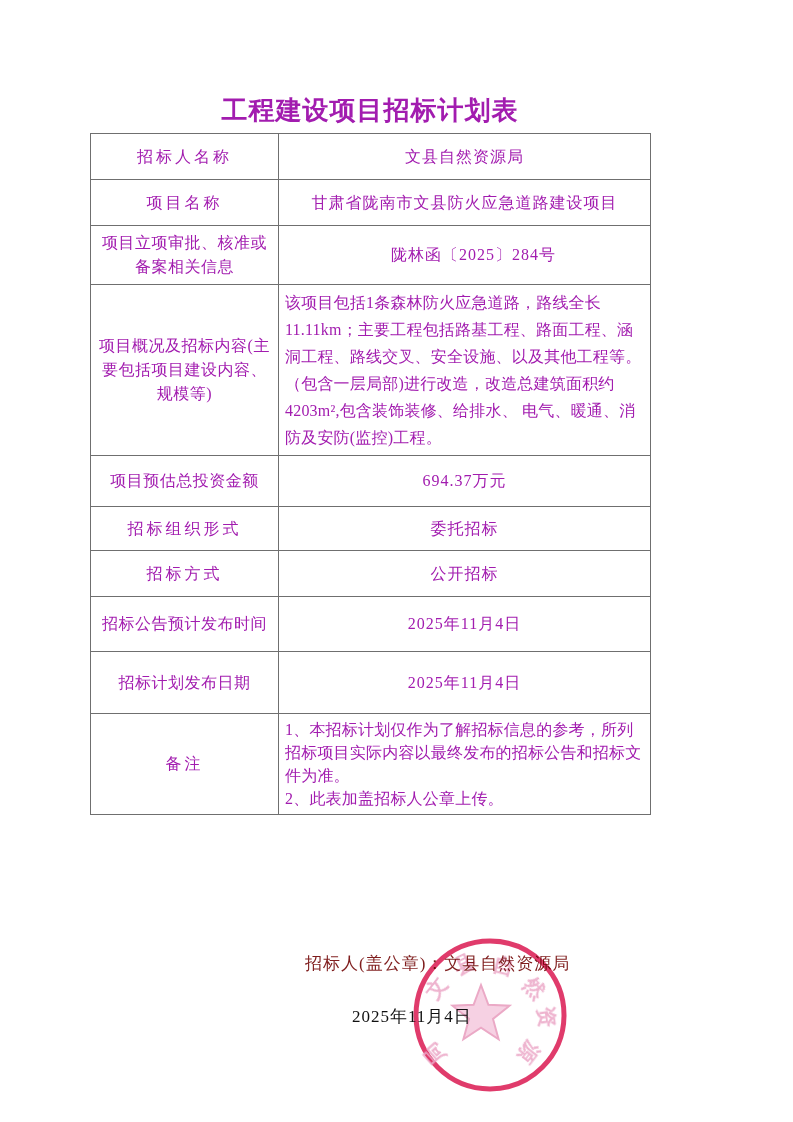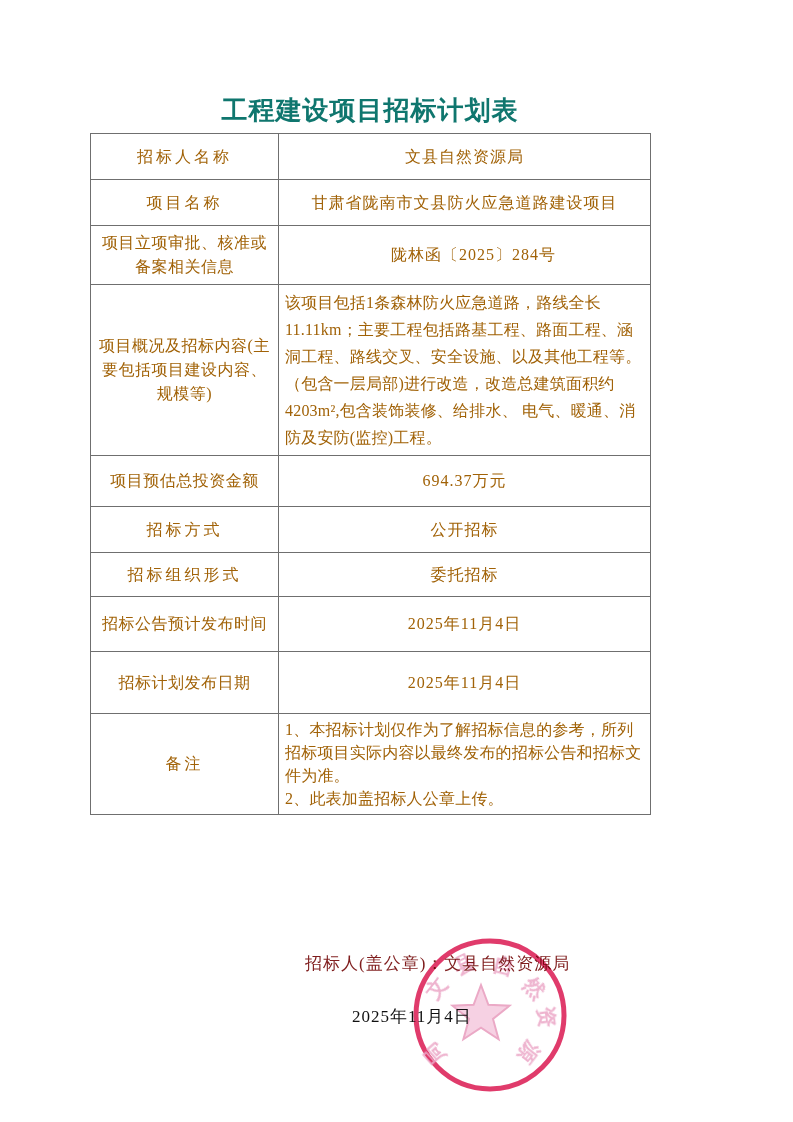--- a/index.html
+++ b/index.html
@@ -11,34 +11,34 @@
     font-family:"Liberation Serif","DejaVu Serif",serif;
     color:#1a1a1a;
   }
   .doc-title{
     position:absolute;
     top:93px;left:90px;width:560px;
     text-align:center;
     font-size:26px;
     font-weight:bold;
     letter-spacing:1px;
-    color:#0f766e;
+    color:#a21caf;
   }
   table.plan{
     position:absolute;
     top:133px;left:90px;
     width:560px;
     border-collapse:collapse;
     table-layout:fixed;
   }
   table.plan td{
     border:1px solid #6f6f6f;
     vertical-align:middle;
     font-size:16px;
-    color:#a16207;
+    color:#a21caf;
     padding:2px 4px;
     overflow:hidden;
   }
   td.lbl{
     width:186px;
     text-align:center;
     font-size:15px;
     letter-spacing:0.5px;
     padding:2px 6px;
     line-height:24px;
@@ -129,27 +129,27 @@
         <td class="val left22">陇林函〔2025〕284号</td>
       </tr>
       <tr style="height:164px">
         <td class="lbl">项目概况及招标内容(主要包括项目建设内容、规模等)</td>
         <td class="val paragraph">该项目包括1条森林防火应急道路，路线全长11.11km；主要工程包括路基工程、路面工程、涵洞工程、路线交叉、安全设施、以及其他工程等。（包含一层局部)进行改造，改造总建筑面积约4203m²,包含装饰装修、给排水、 电气、暖通、消防及安防(监控)工程。</td>
       </tr>
       <tr style="height:51px">
         <td class="lbl">项目预估总投资金额</td>
         <td class="val">694.37万元</td>
       </tr>
+      <tr style="height:44px">
+        <td class="lbl spaced">招标组织形式</td>
+        <td class="val">委托招标</td>
+      </tr>
       <tr style="height:46px">
         <td class="lbl spaced">招标方式</td>
         <td class="val">公开招标</td>
-      </tr>
-      <tr style="height:44px">
-        <td class="lbl spaced">招标组织形式</td>
-        <td class="val">委托招标</td>
       </tr>
       <tr style="height:55px">
         <td class="lbl">招标公告预计发布时间</td>
         <td class="val">2025年11月4日</td>
       </tr>
       <tr style="height:62px">
         <td class="lbl">招标计划发布日期</td>
         <td class="val">2025年11月4日</td>
       </tr>
       <tr style="height:94px">

